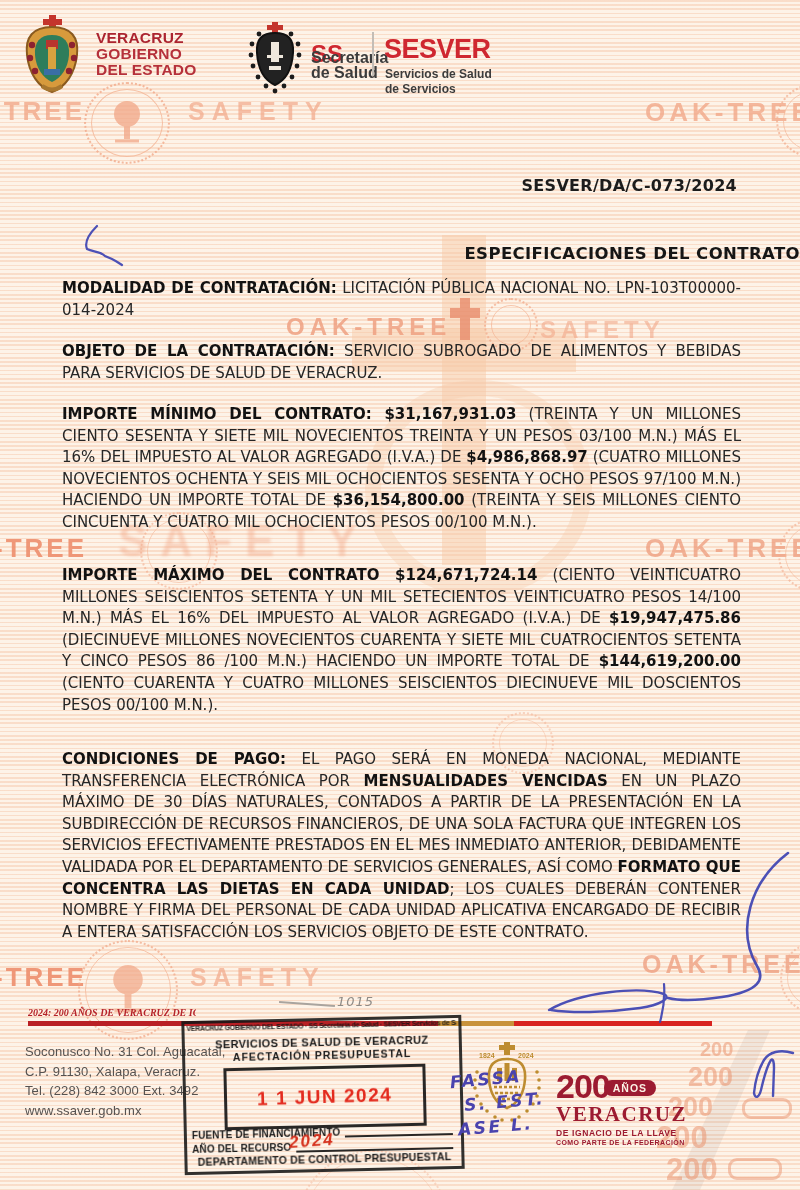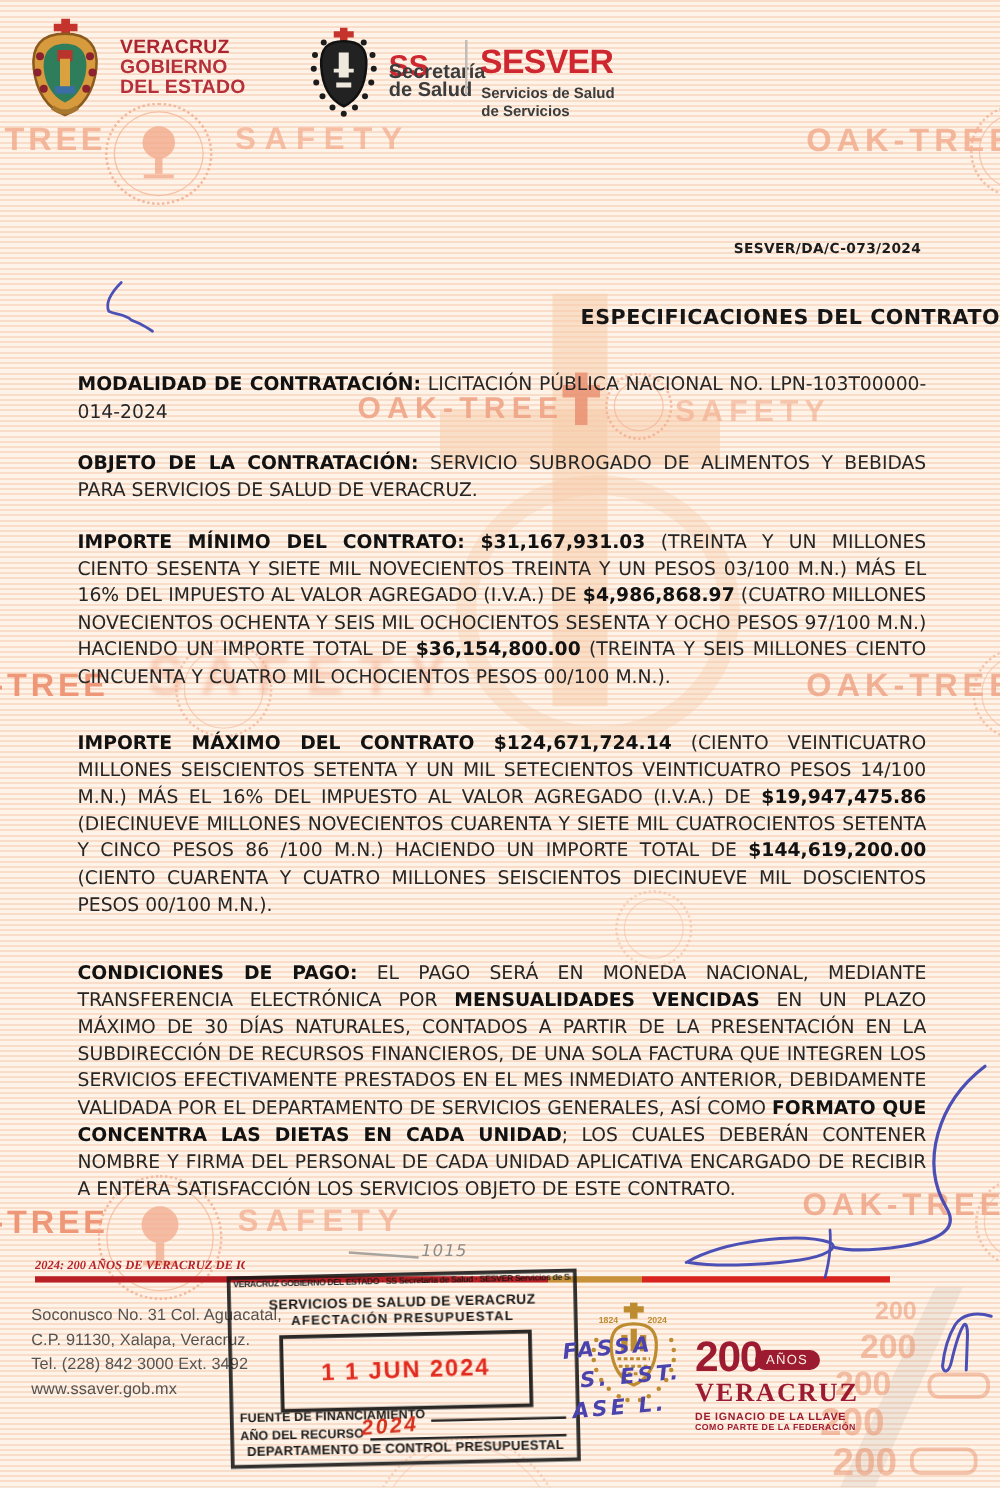--- a/index.html
+++ b/index.html
@@ -20,25 +20,25 @@
   .bigcross span{position:absolute;background:#f6c8a6;opacity:.48;}
   
   .hdr-txt{font-family:"Liberation Sans",sans-serif;}
   .org1{left:96px;top:30px;line-height:16px;font-weight:700;color:#ab2430;font-size:15.5px;letter-spacing:.2px;}
   .ss-abbr{left:311px;top:40px;font-size:24px;font-weight:800;color:#cf2730;text-align:center;}
   .ss-sub{left:311px;top:50px;font-size:16px;line-height:15px;color:#3c3c3c;font-weight:600;}
   .vdiv{left:372px;top:32px;width:2px;height:44px;background:#c3bdb6;}
   .sesver-abbr{left:384px;top:34px;font-size:27px;font-weight:800;color:#cf2730;letter-spacing:-.5px;}
   .sesver-sub{left:385px;top:67px;font-size:12px;line-height:15px;color:#3c3c3c;font-weight:600;}
   
-  .ref{right:63px;top:192px;font-size:11px;font-weight:700;color:#1c1c1c;letter-spacing:.3px;z-index:2;}
+  .ref{right:63px;top:176px;font-size:16px;font-weight:700;color:#1c1c1c;letter-spacing:.3px;z-index:2;}
   .doc-title{left:0;right:0;top:244px;text-align:right;font-size:16.5px;font-weight:700;
     letter-spacing:.4px;color:#161616;z-index:2;}
   .para{position:absolute;left:62px;width:679px;font-size:15px;line-height:21.6px;
-    text-align:justify;color:#262626;z-index:2;margin-top:19px;}
+    text-align:justify;color:#262626;z-index:2;}
   .para b{color:#121212;}
   .p1{top:278px;} .p2{top:341px;} .p3{top:404px;} .p4{top:565px;} .p5{top:749px;}
   
   .banner{left:28px;top:1007px;width:168px;overflow:hidden;white-space:nowrap;
     font-family:"Liberation Serif",serif;font-style:italic;font-weight:700;
     font-size:10px;color:#b5232a;z-index:2;}
   .redline{left:28px;top:1021px;width:684px;height:5px;z-index:2;
     background:linear-gradient(90deg,#b92025 0%,#b92025 60%,#c8923a 60%,#c8923a 71%,#d8231f 71%,#d8231f 100%);}
   .addr{left:25px;top:1042px;font-family:"Liberation Sans",sans-serif;font-size:13px;
     line-height:19.5px;color:#565250;font-weight:400;letter-spacing:.1px;z-index:2;}
@@ -69,21 +69,21 @@
     font-weight:800;letter-spacing:.2px;white-space:nowrap;}
   
   .handw{left:452px;top:1066px;z-index:5;color:#4a43ae;font-style:italic;font-weight:600;
     font-size:17px;letter-spacing:2.5px;transform:rotate(-5deg);line-height:24px;}
   .handw div:nth-child(2){margin-left:12px;}
   .handw div:nth-child(3){margin-left:4px;}
   
   .bic{left:556px;top:1056px;z-index:2;color:#9c1b31;font-family:"Liberation Serif",serif;}
   .bic-200{font-size:34px;font-weight:800;letter-spacing:-1px;line-height:30px;font-family:"Liberation Sans",sans-serif;}
   .bic-badge{display:inline-block;background:#9c1b31;color:#fbf0e4;font-family:"Liberation Sans",sans-serif;
-    font-size:10.5px;font-weight:400;letter-spacing:1px;border-radius:9px;padding:2px 9px;vertical-align:6px;margin-left:-6px;margin-top:24px;}
+    font-size:10.5px;font-weight:700;letter-spacing:1px;border-radius:9px;padding:2px 9px;vertical-align:6px;margin-left:-6px;margin-top:24px;}
   .bic-ver{font-size:21px;font-weight:700;letter-spacing:1.5px;margin-top:0px;}
   .bic-s1{font-family:"Liberation Sans",sans-serif;font-size:8.5px;font-weight:700;letter-spacing:.6px;margin-top:1px;}
   .bic-s2{font-family:"Liberation Sans",sans-serif;font-size:7px;font-weight:700;letter-spacing:.4px;margin-top:1px;}
   
   .two00{position:absolute;font-family:"Liberation Sans",sans-serif;font-weight:800;color:rgba(233,148,112,.55);z-index:1;}
   .pen{position:absolute;inset:0;z-index:6;pointer-events:none;}
   .gold-emb{left:468px;top:1042px;z-index:2;}
 </style>
 </head>
 <body>

